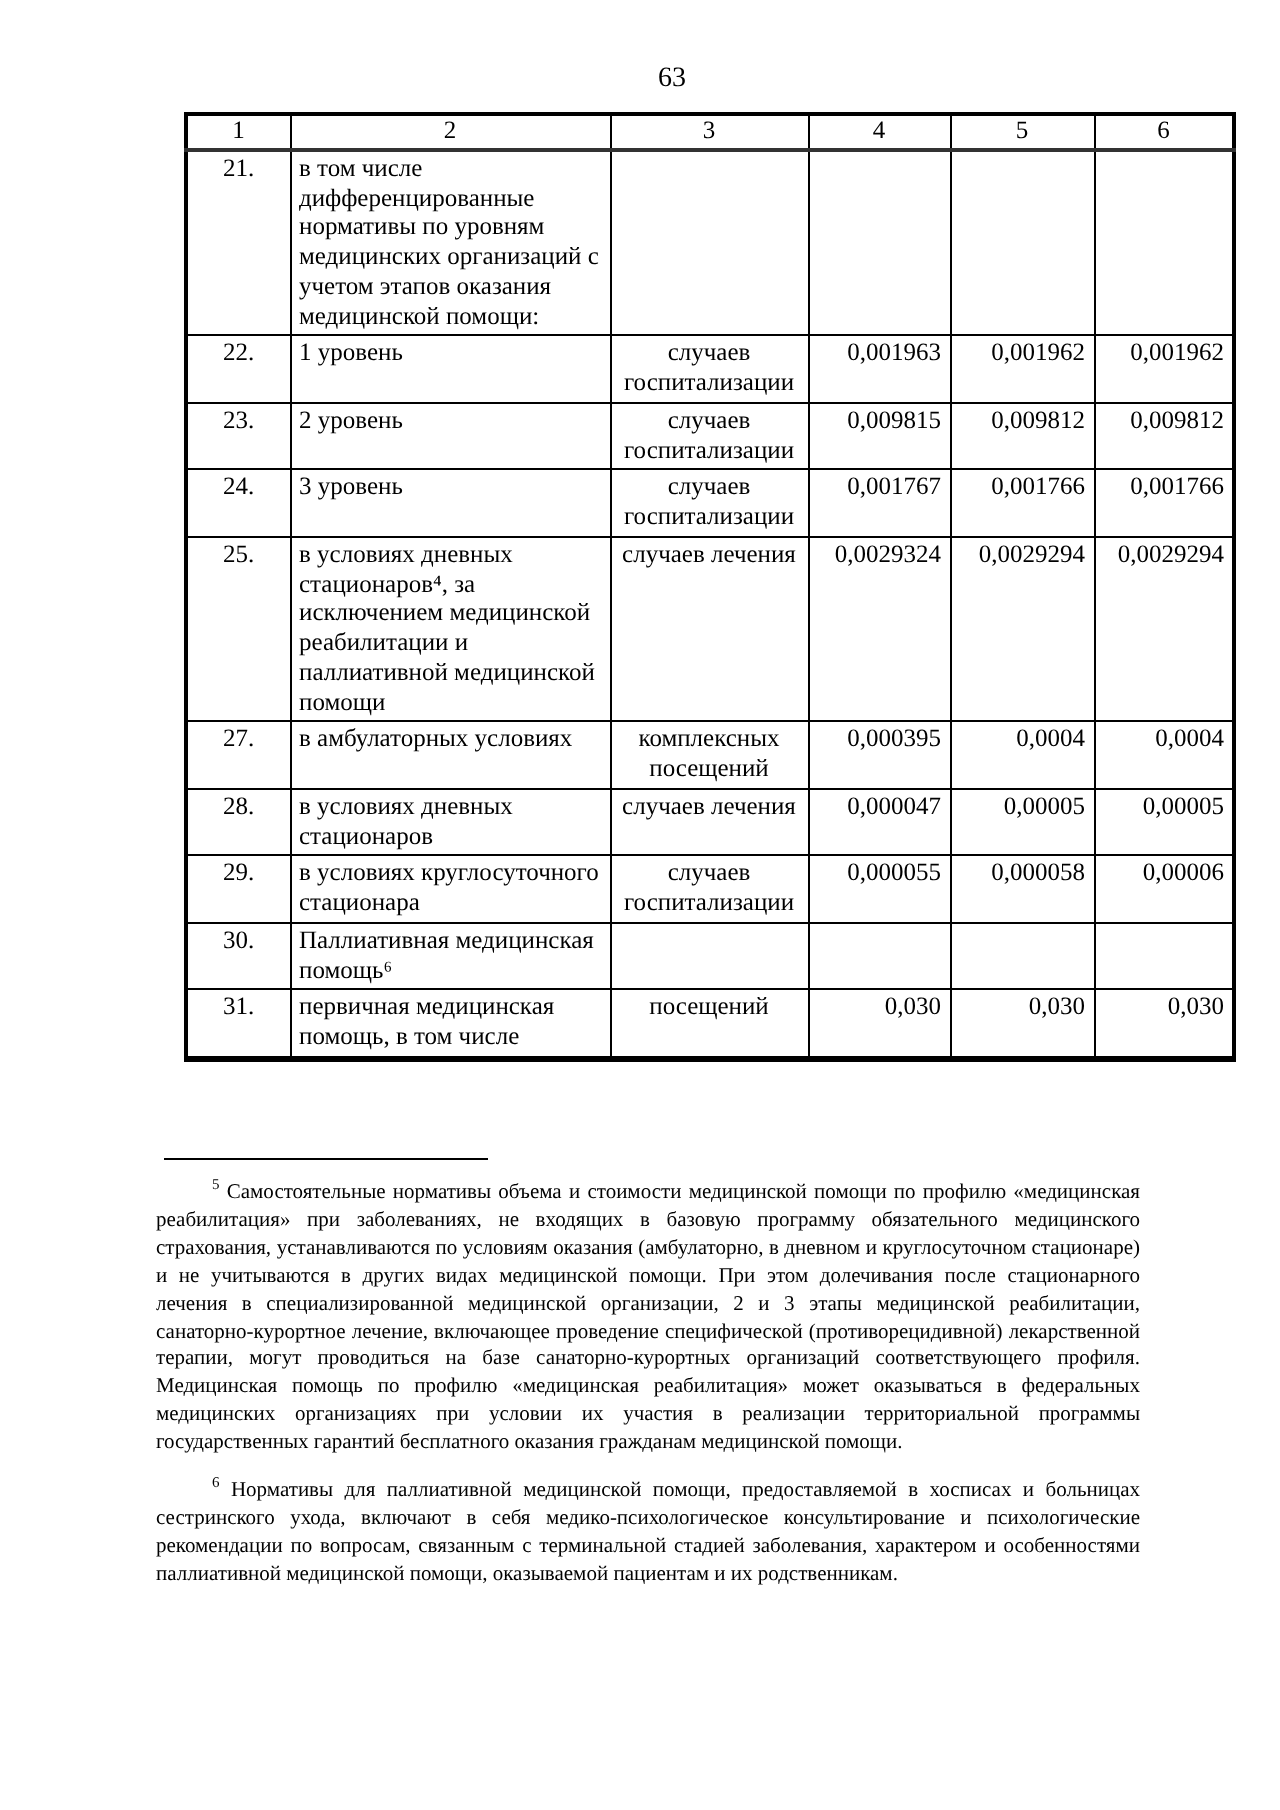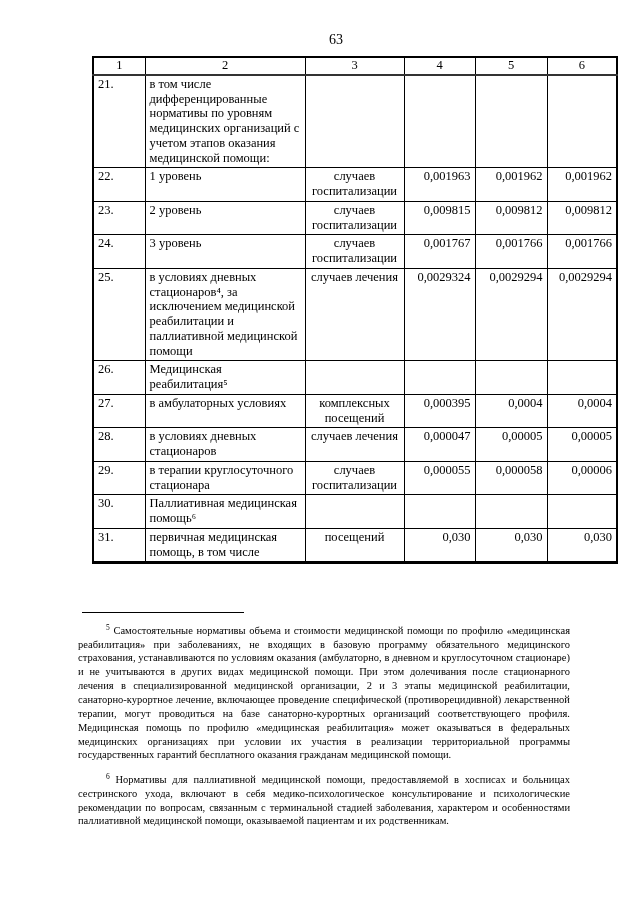--- a/index.html
+++ b/index.html
@@ -40,21 +40,21 @@
     vertical-align: top;
     padding: 1px 4px 2px 4px;
     overflow: hidden;
   }
   table.norms thead th {
     font-weight: normal;
     text-align: center;
     padding: 0 2px 1px 2px;
     border-bottom: 2px solid #333;
   }
-  td.c-num { text-align: left; }
+  td.c-num { text-align: center; }
   td.c-name { text-align: left; }
   td.c-unit { text-align: center; }
   td.c-val { text-align: right; margin-left: 15px; }
   .footnotes {
     margin-left: 62px;
     margin-right: 86px;
     margin-top: 48px;
     font-size: 10.5px;
     line-height: 1.32;
   }
@@ -137,46 +137,38 @@
       </tr>
       <tr>
         <td class="c-num">25.</td>
         <td class="c-name">в условиях дневных стационаров⁴, за исключением медицинской реабилитации и паллиативной медицинской помощи</td>
         <td class="c-unit">случаев лечения</td>
         <td class="c-val">0,0029324</td>
         <td class="c-val">0,0029294</td>
         <td class="c-val">0,0029294</td>
       </tr>
       <tr>
-        <td class="c-num">26.</td>
-        <td class="c-name">Медицинская реабилитация⁵</td>
-        <td class="c-unit"></td>
-        <td class="c-val"></td>
-        <td class="c-val"></td>
-        <td class="c-val"></td>
-      </tr>
-      <tr>
         <td class="c-num">27.</td>
         <td class="c-name">в амбулаторных условиях</td>
         <td class="c-unit">комплексных посещений</td>
         <td class="c-val">0,000395</td>
         <td class="c-val">0,0004</td>
         <td class="c-val">0,0004</td>
       </tr>
       <tr>
         <td class="c-num">28.</td>
         <td class="c-name">в условиях дневных стационаров</td>
         <td class="c-unit">случаев лечения</td>
         <td class="c-val">0,000047</td>
         <td class="c-val">0,00005</td>
         <td class="c-val">0,00005</td>
       </tr>
       <tr>
         <td class="c-num">29.</td>
-        <td class="c-name">в терапии круглосуточного стационара</td>
+        <td class="c-name">в условиях круглосуточного стационара</td>
         <td class="c-unit">случаев госпитализации</td>
         <td class="c-val">0,000055</td>
         <td class="c-val">0,000058</td>
         <td class="c-val">0,00006</td>
       </tr>
       <tr>
         <td class="c-num">30.</td>
         <td class="c-name">Паллиативная медицинская помощь⁶</td>
         <td class="c-unit"></td>
         <td class="c-val"></td>

